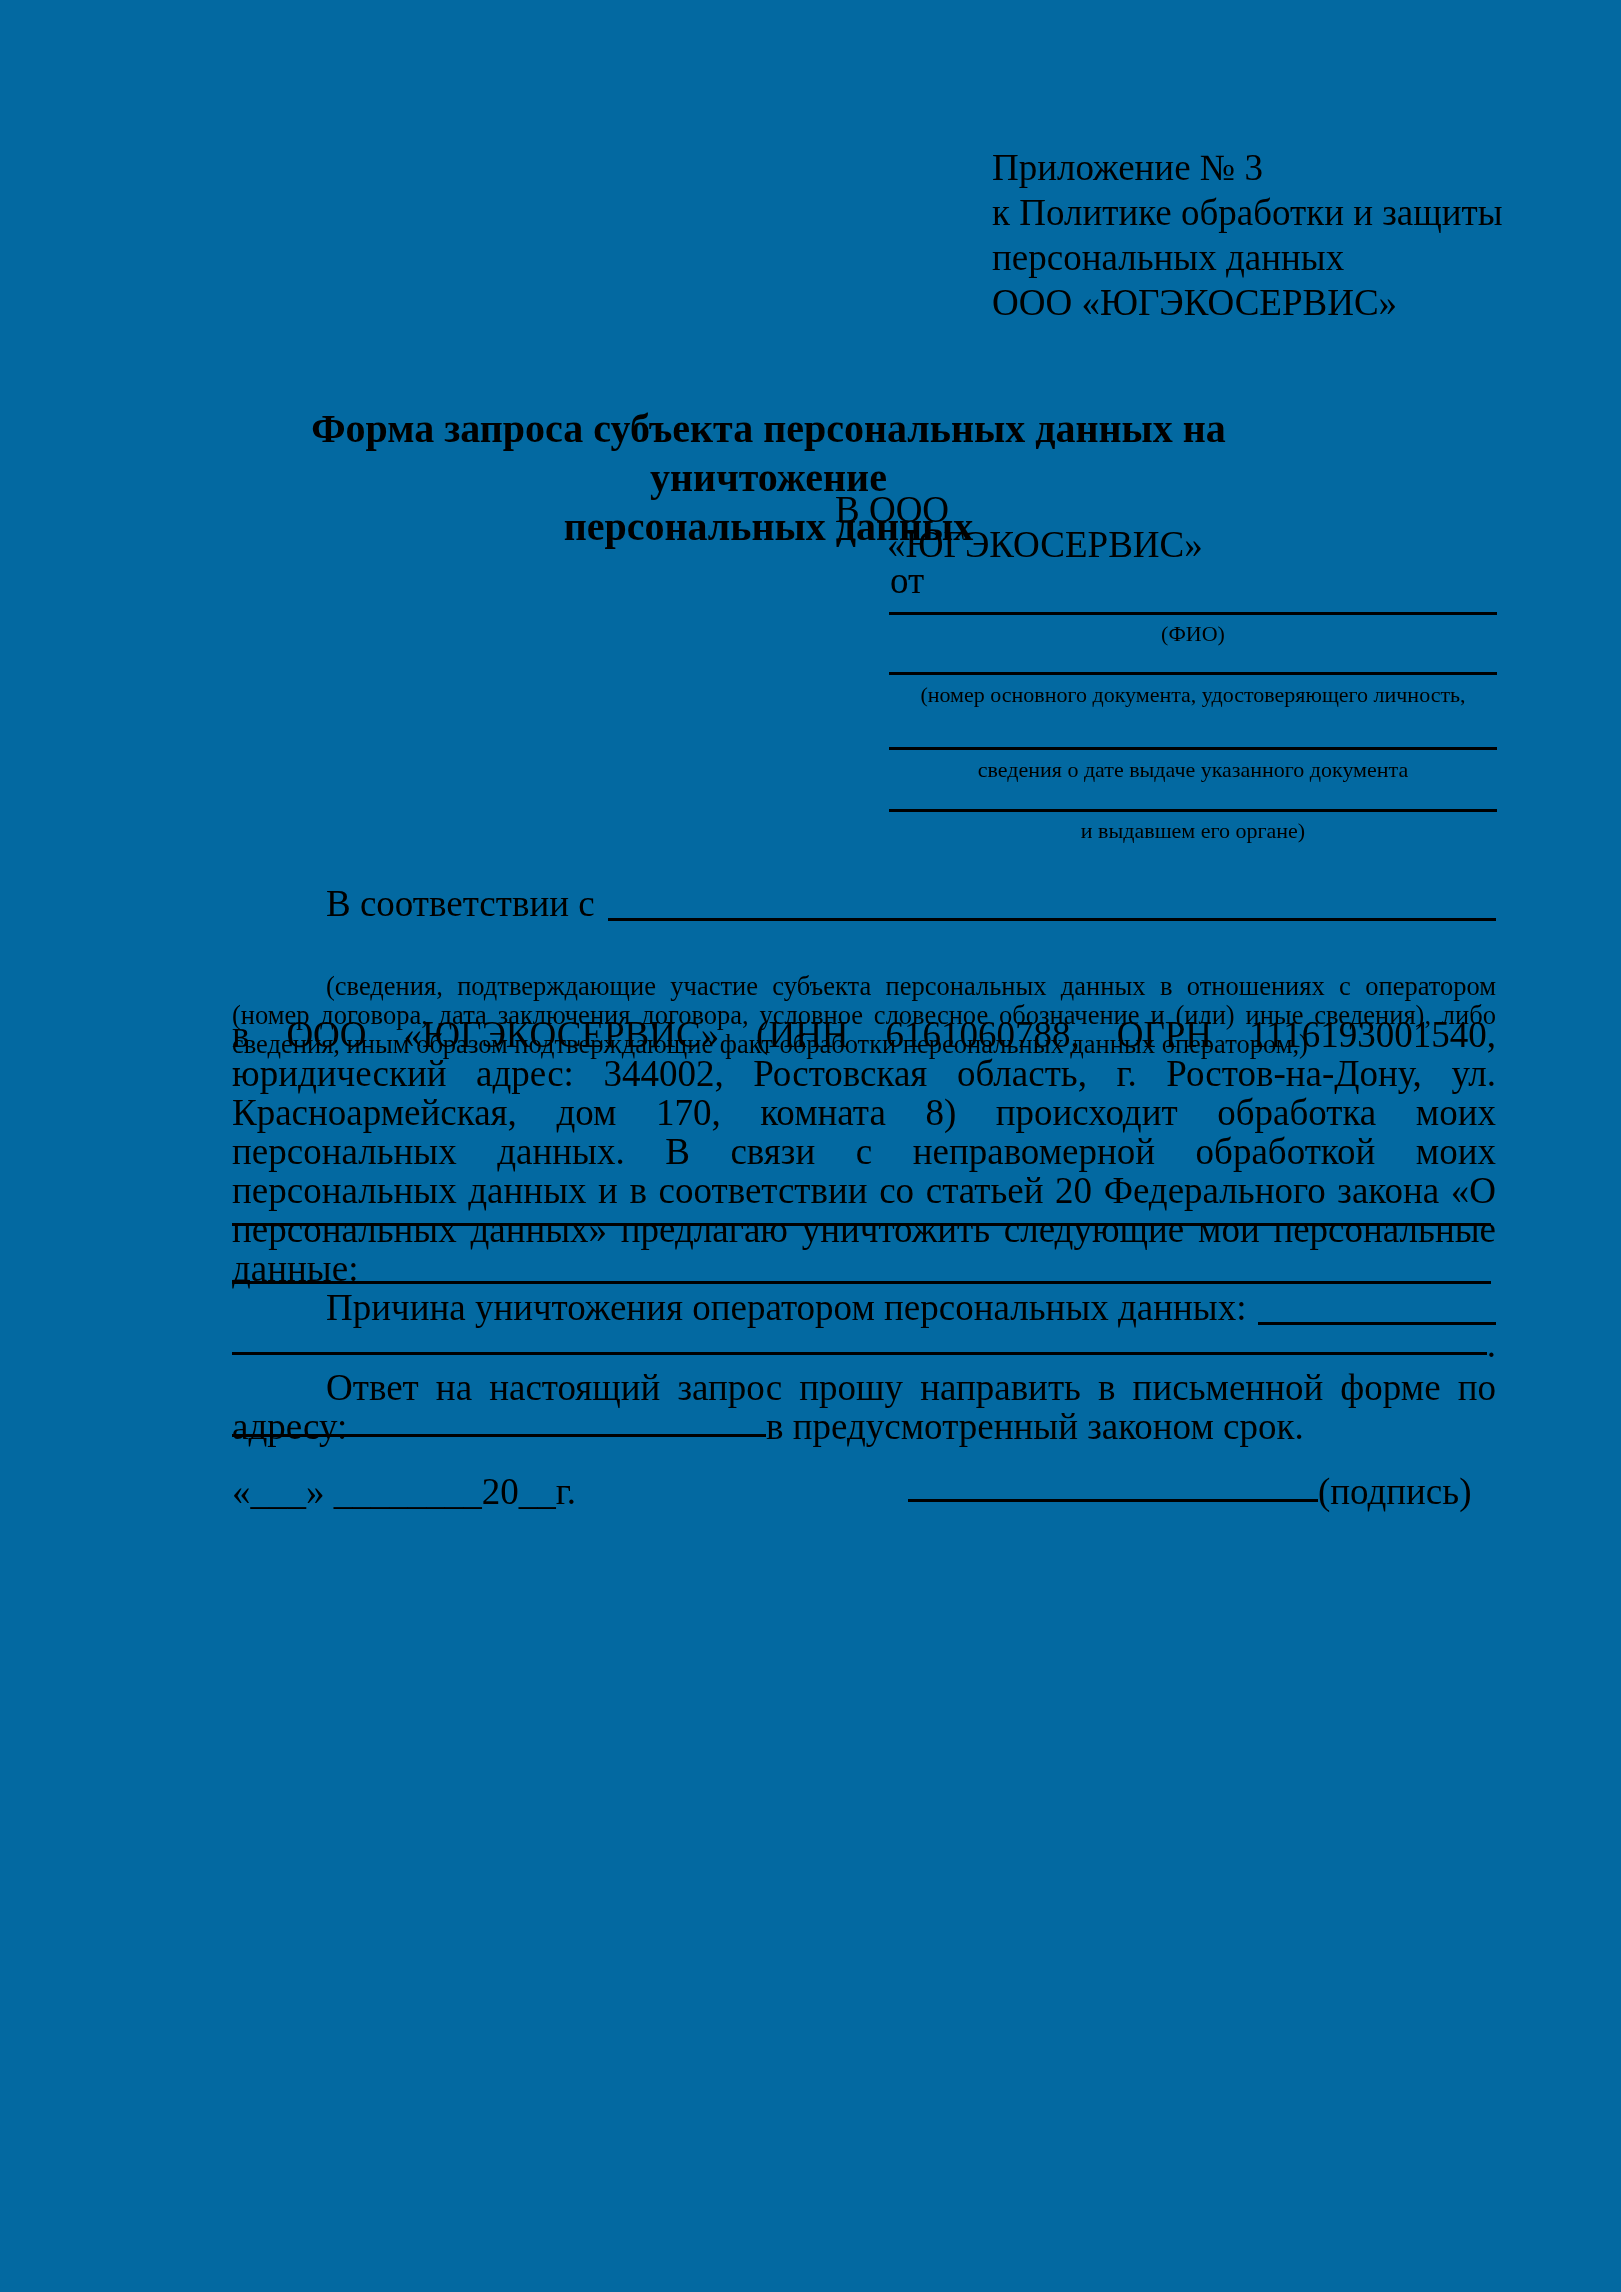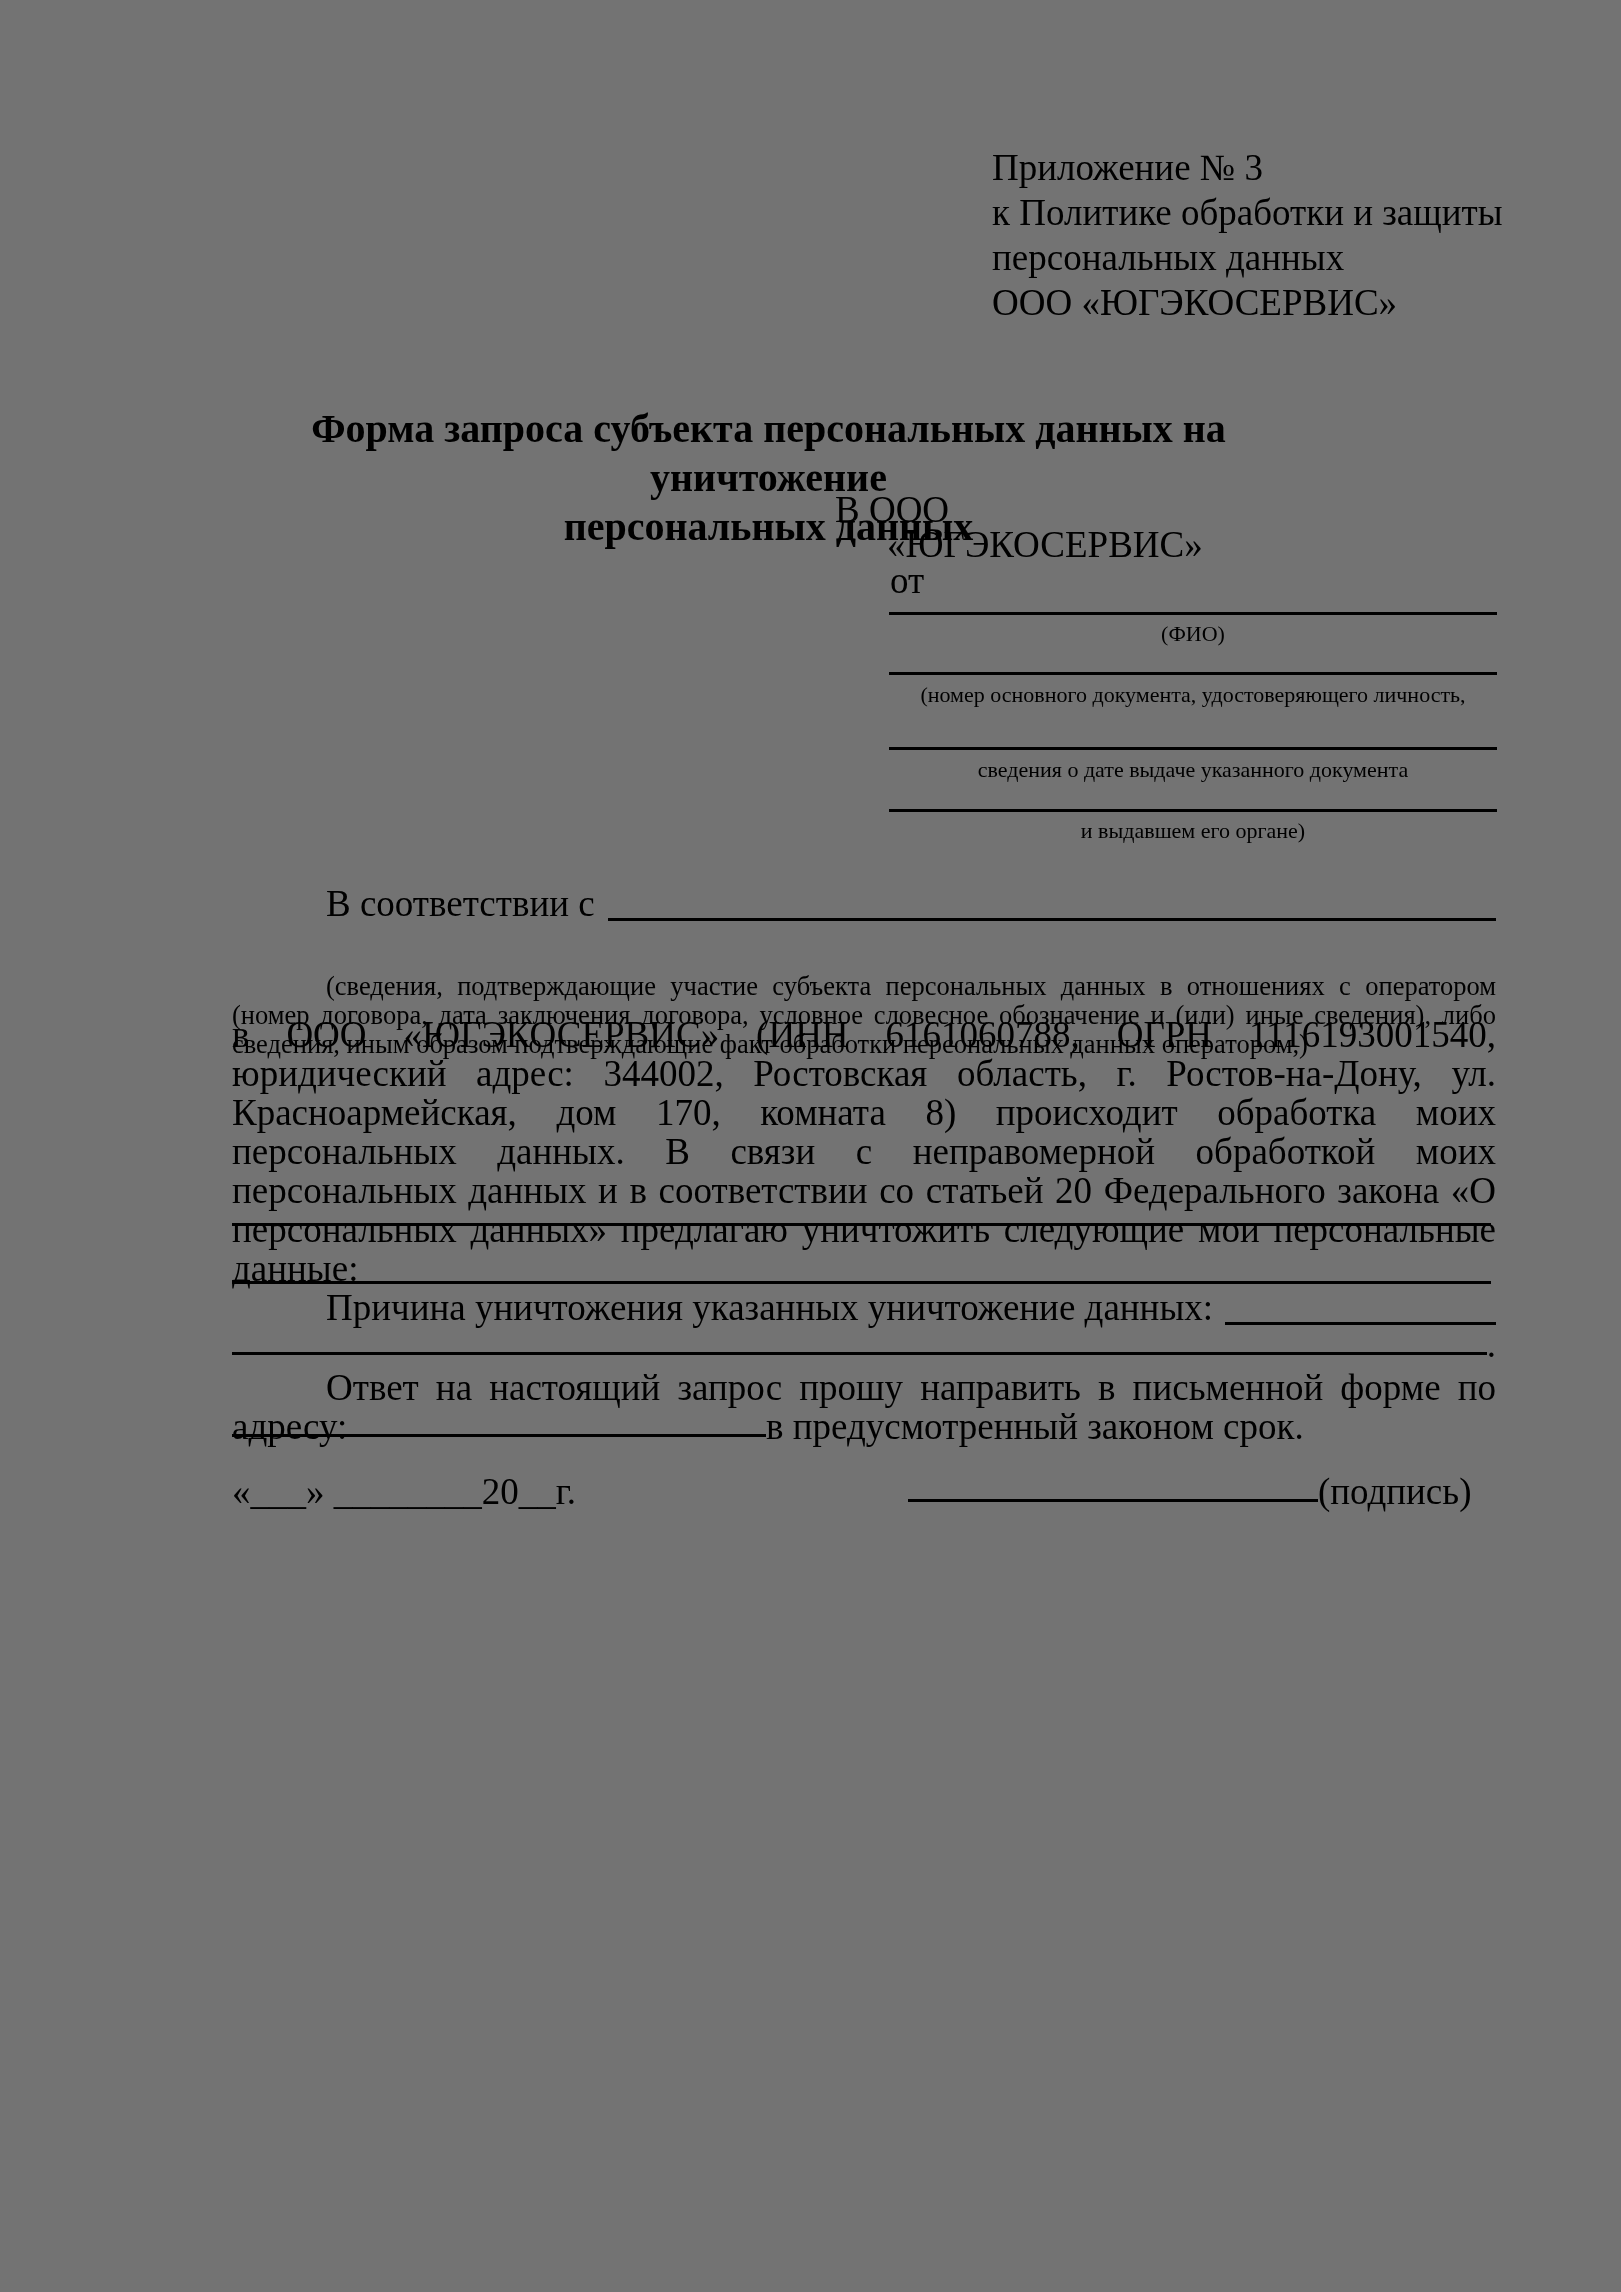--- a/index.html
+++ b/index.html
@@ -4,21 +4,21 @@
 <style>
   html, body {
     margin: 0;
     padding: 0;
     background: #ffffff;
   }
   .page {
     position: relative;
     width: 1621px;
     height: 2293px;
-    background: #737373;
+    background: #0369a1;
     color: #000000;
     font-family: "Liberation Serif", "DejaVu Serif", serif;
     font-size: 37px;
     overflow: hidden;
   }
   .abs { position: absolute; }
 
   
   .appendix {
     left: 992px;
@@ -169,21 +169,21 @@
   </div>
 
   <div class="abs note">(сведения, подтверждающие участие субъекта персональных данных в отношениях с оператором (номер договора, дата заключения договора, условное словесное обозначение и (или) иные сведения), либо сведения, иным образом подтверждающие факт обработки персональных данных оператором,)</div>
 
   <div class="abs body-par">в ООО «ЮГЭКОСЕРВИС» (ИНН 6161060788, ОГРН 1116193001540, юридический адрес: 344002, Ростовская область, г. Ростов-на-Дону, ул. Красноармейская, дом 170, комната 8) происходит обработка моих персональных данных. В связи с неправомерной обработкой моих персональных данных и в соответствии со статьей 20 Федерального закона «О персональных данных» предлагаю уничтожить следующие мои персональные данные:</div>
 
   <div class="abs blank-rule" style="top:1223px"></div>
   <div class="abs blank-rule" style="top:1281px"></div>
 
   <div class="abs row" style="top:1288px">
-    <span class="indent">Причина уничтожения указанных уничтожение данных:</span>
+    <span class="indent">Причина уничтожения оператором персональных данных:</span>
     <span style="width:11.8px"></span>
     <div class="fill"></div>
   </div>
 
   <div class="abs row" style="top:1325px">
     <div class="fill" style="margin-bottom:8.8px"></div>
     <span>.</span>
   </div>
 
   <div class="abs response-par">Ответ на настоящий запрос прошу направить в письменной форме по адресу:</div>

